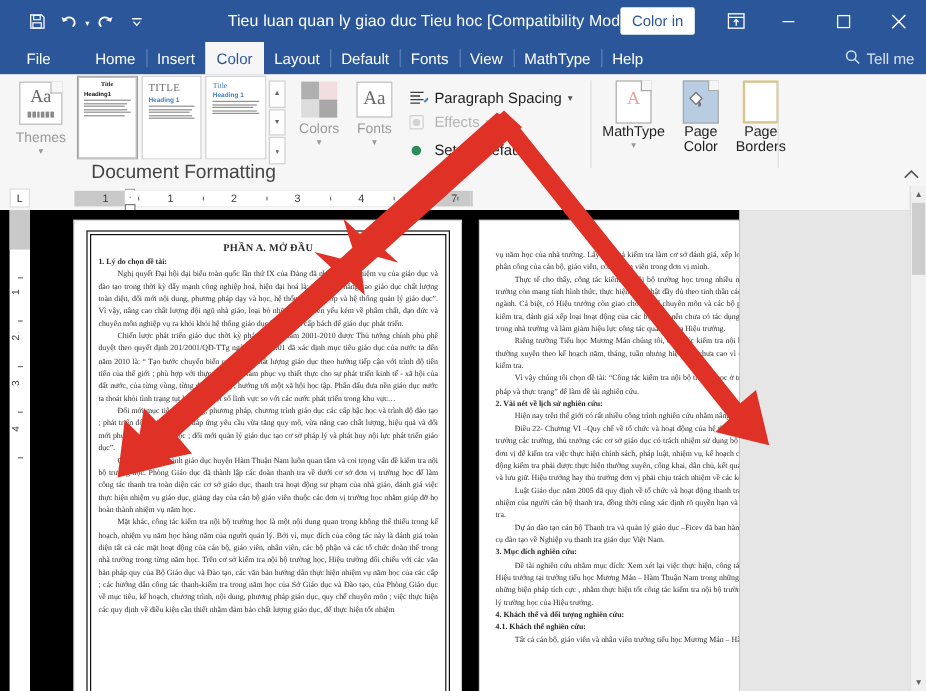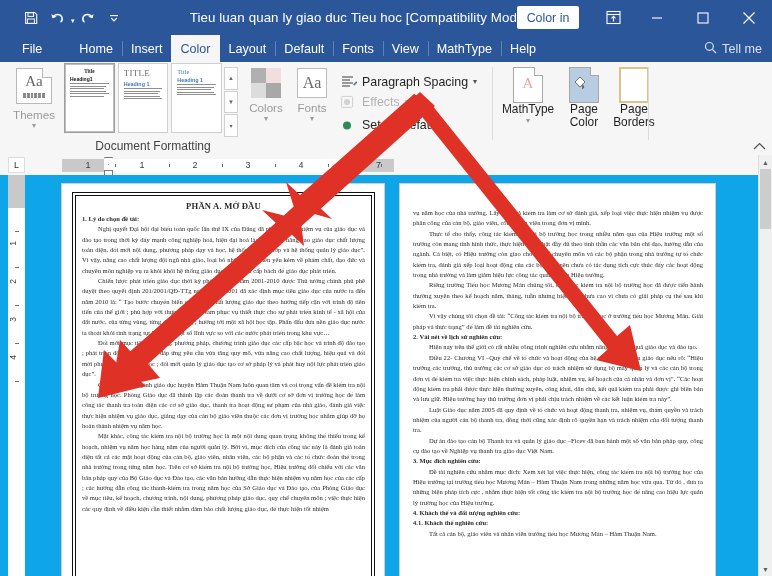--- a/index.html
+++ b/index.html
@@ -57,21 +57,21 @@
   .tellme{display:flex;align-items:center;gap:5px;padding:0 10px;font-size:12.6px;color:#d7e0ee;position:relative;}
 
   
   .ribbon{
     position:absolute;left:0;top:62px;width:772px;height:93px;
     background:#f6f6f6;border-bottom:1px solid #d4d4d4;
   }
   .grp{position:absolute;top:0;height:93px;}
   .grp-label{
     position:absolute;bottom:2px;width:100%;text-align:center;
-    font-size:12px;color:#444;
+    font-size:16px;color:#444;
   }
   .grp-divider{position:absolute;top:5px;height:73px;width:1px;background:#dcdcdc;}
 
   
   .themes{left:4px;width:58px;}
   .themes-btn{
     position:absolute;left:8px;top:6px;width:44px;height:62px;
     display:flex;flex-direction:column;align-items:center;
   }
   .themes-ico{
@@ -198,22 +198,22 @@
     background:#fff;border:1px solid #7a7a7a;box-sizing:border-box;
   }
   .right-indent{
     position:absolute;left:337px;top:10px;width:9px;height:8px;
     background:#fff;border:1px solid #7a7a7a;
     clip-path:polygon(50% 0,100% 100%,0 100%);box-sizing:border-box;
   }
 
   
   .work{
-    position:absolute;left:0;top:175px;width:772px;height:401px;
-    background:#0ea5e9;overflow:hidden;
+    position:absolute;left:0;top:175px;width:616px;height:401px;
+    background:#000000;overflow:hidden;
   }
   .vruler{
     position:absolute;left:8px;top:0;width:17px;height:401px;background:#fff;
   }
   .vruler .grey{position:absolute;left:0;right:0;top:0;height:33px;background:#c9c9c9;}
   .vruler .vnum{
     position:absolute;left:0;right:0;text-align:center;font-size:8.5px;color:#3b3b3b;
     writing-mode:vertical-rl;transform:rotate(180deg);
   }
   .vruler .vtick{position:absolute;left:7px;width:4px;height:1px;background:#6d6d6d;}

